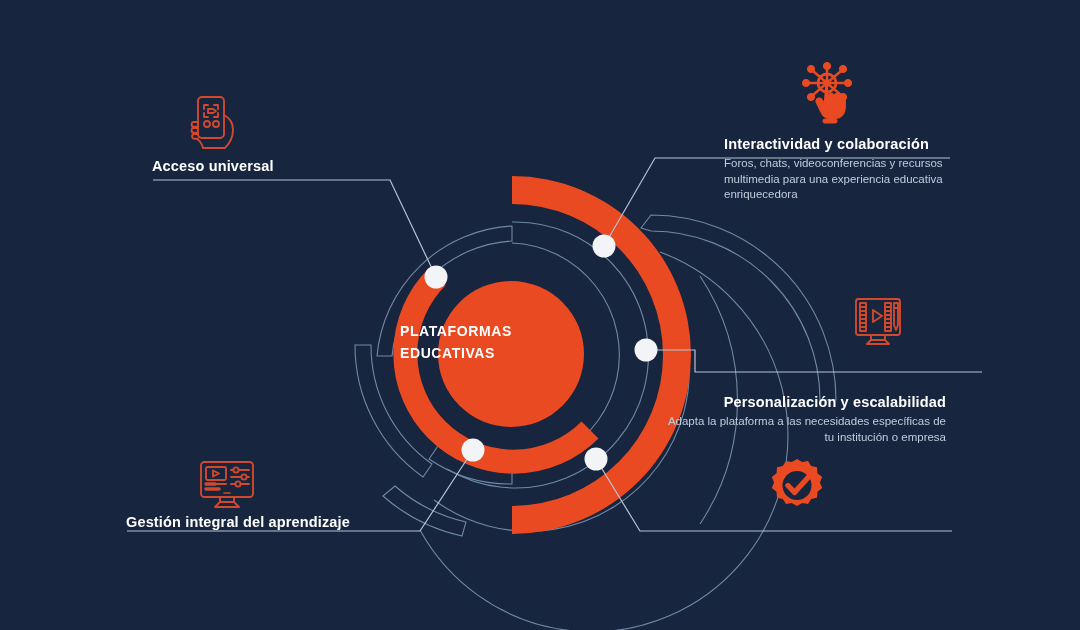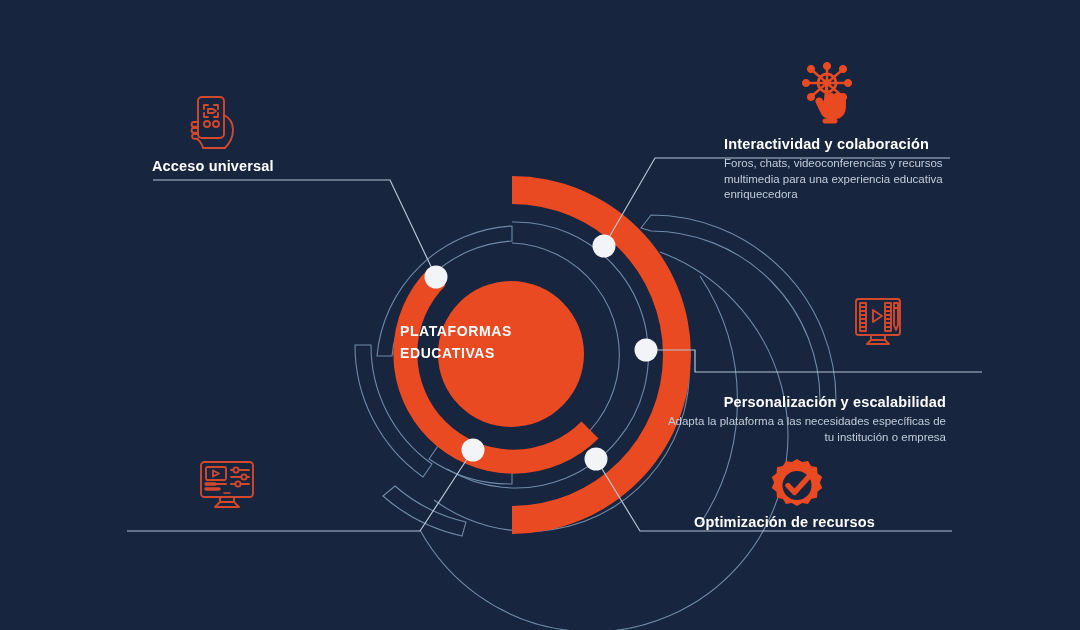--- a/index.html
+++ b/index.html
@@ -231,19 +231,19 @@
     <p class="node-title">Interactividad y colaboración</p>
     <p class="node-desc">Foros, chats, videoconferencias y recursos multimedia para una experiencia educativa enriquecedora</p>
   </div>
 
   <div class="node align-right" id="node-personal">
     <p class="node-title">Personalización y escalabilidad</p>
     <p class="node-desc">Adapta la plataforma a las necesidades específicas de tu institución o empresa</p>
   </div>
 
   <div class="node align-left" id="node-gestion">
+    <p class="node-title">Gestión integral del aprendizaje</p>
   </div>
 
   <div class="node align-left" id="node-optim">
-    <p class="node-title">Optimización de recursos</p>
   </div>
 
 </div>
 
 </body></html>

